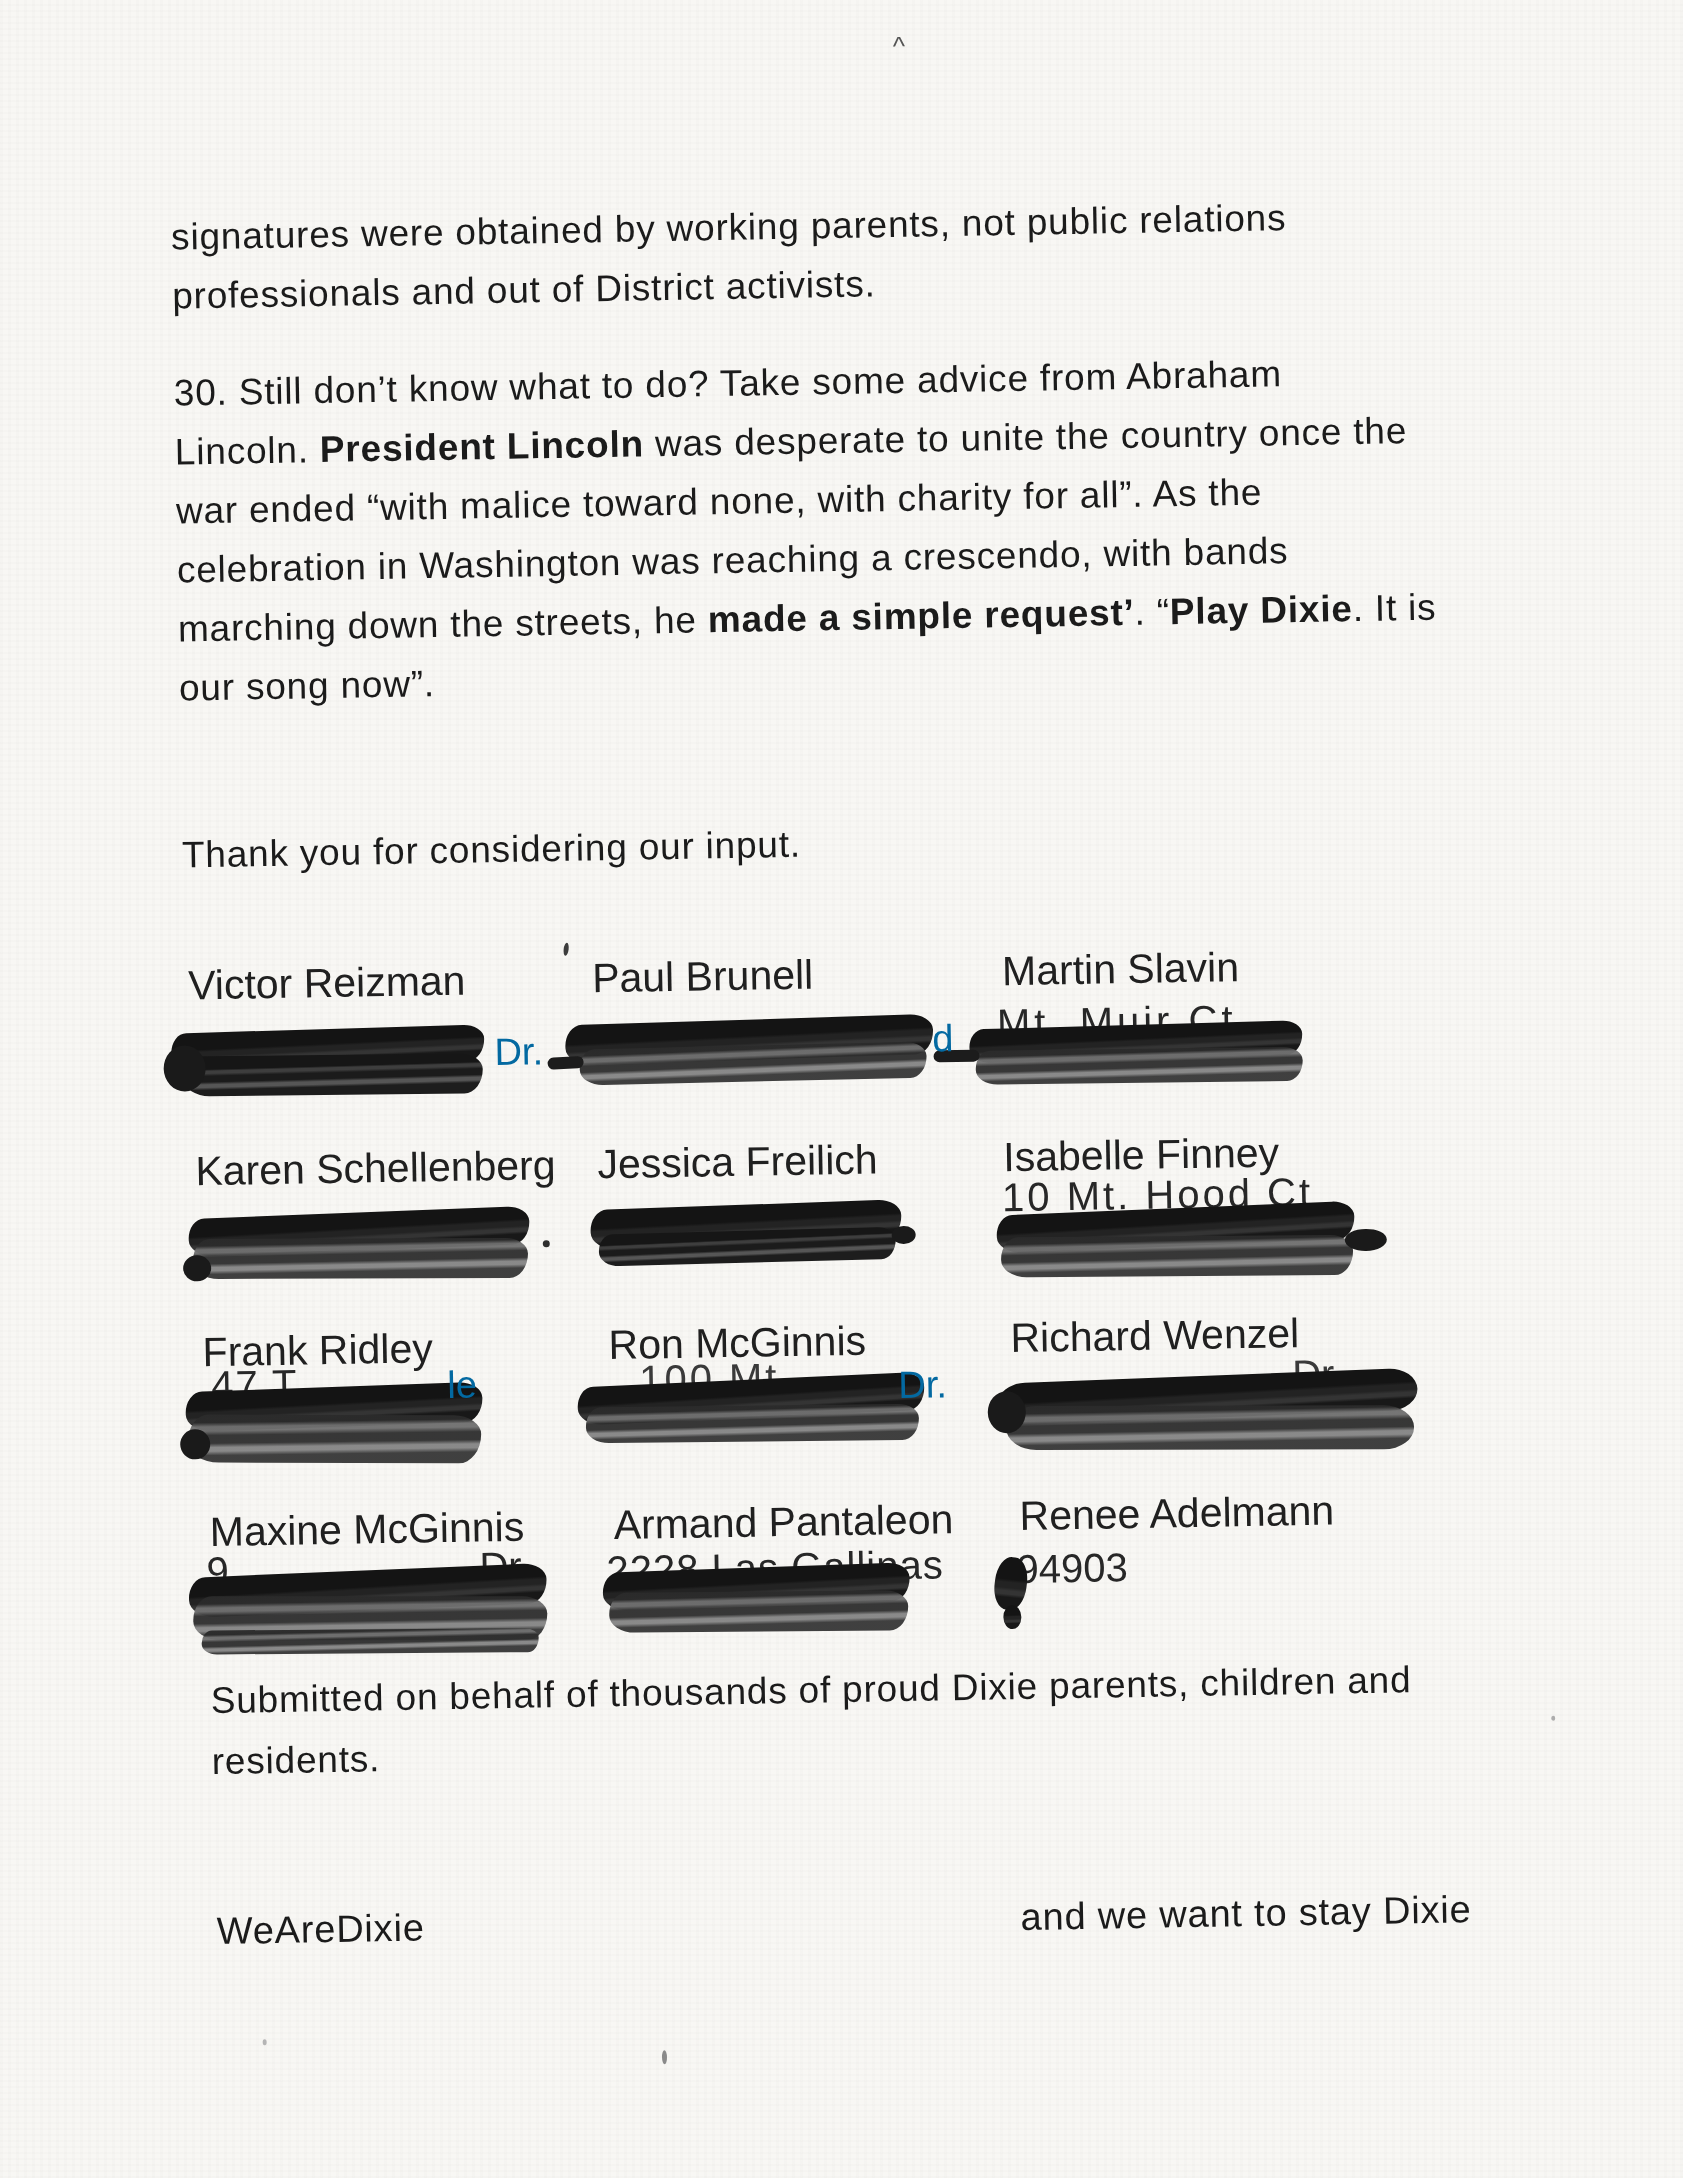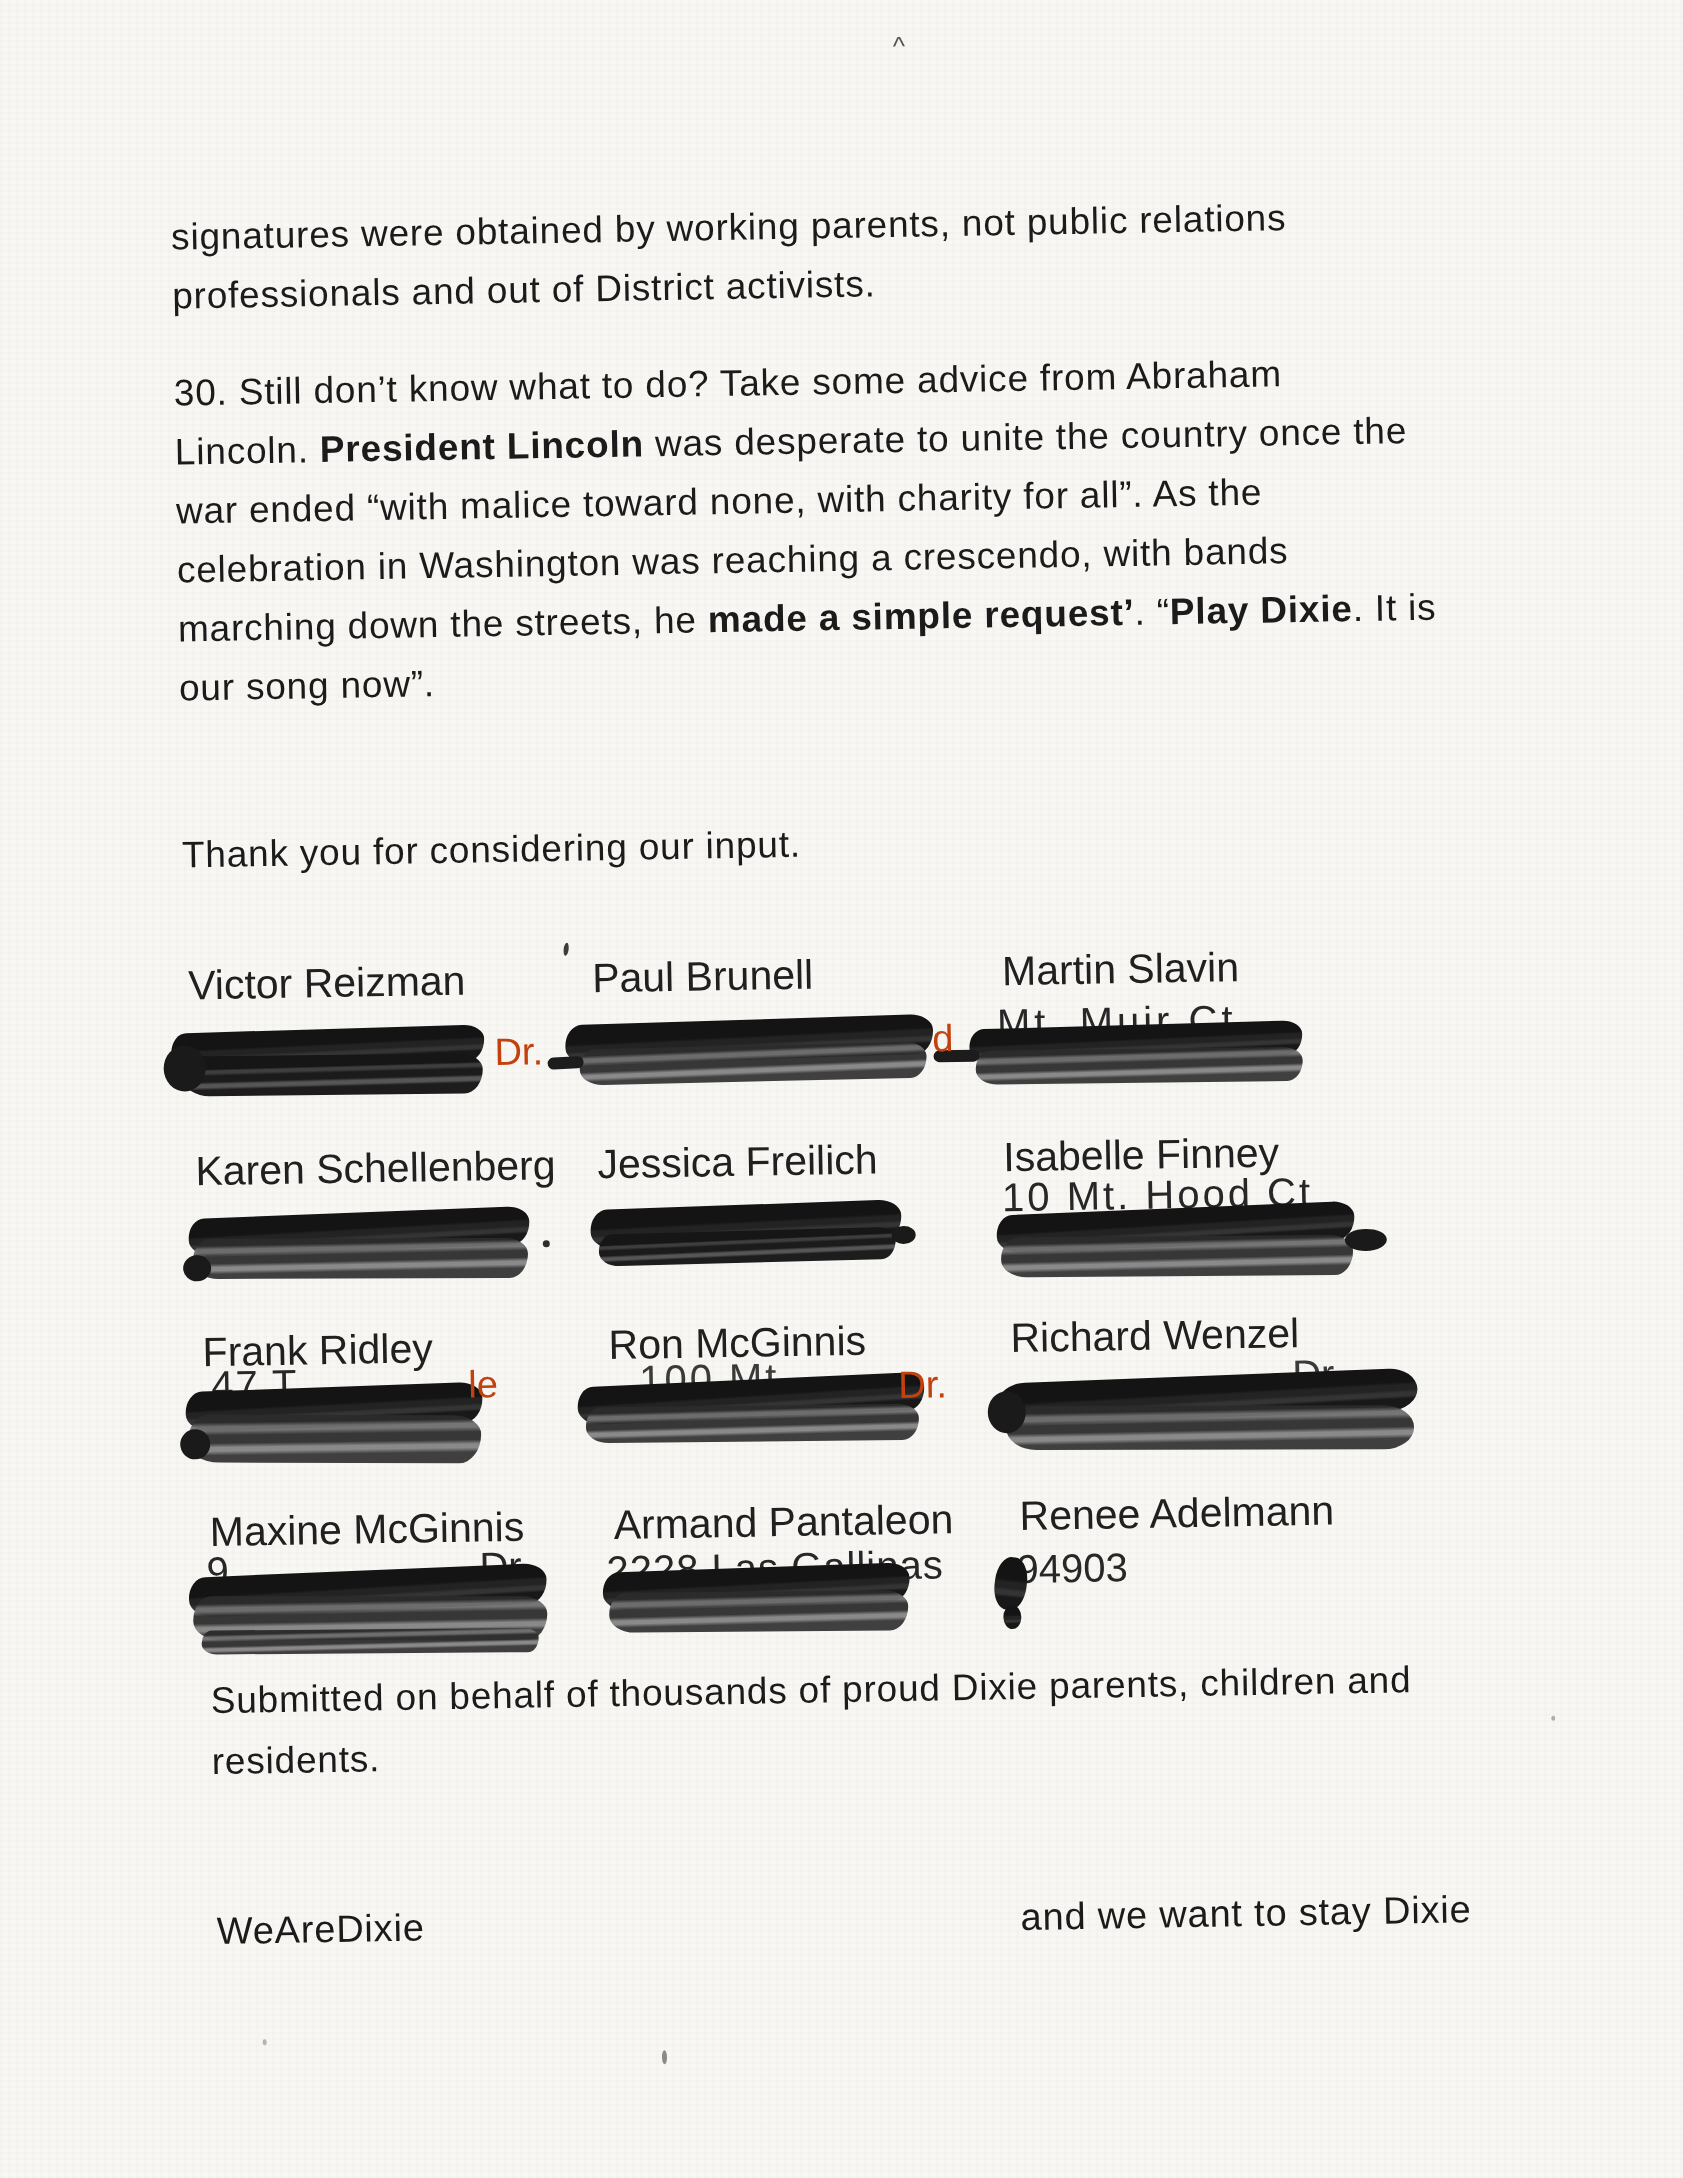--- a/index.html
+++ b/index.html
@@ -17,21 +17,21 @@
   .b{font-weight:bold;}
   .submitted{line-height:61px;}
   .submitted .line{height:61px;}
   .footer-line{position:absolute;font-size:38px;white-space:nowrap;letter-spacing:0.8px;}
 
   
   .name{position:absolute;font-size:41px;line-height:48px;white-space:nowrap;color:#202020;}
 
   
   .peek{position:absolute;font-size:40px;line-height:48px;white-space:nowrap;color:#272727;z-index:1;}
-  .peek.clear{z-index:6;font-size:38px;color:#c2410c;}
+  .peek.clear{z-index:6;font-size:38px;color:#0369a1;}
   .peek.faint{color:#3a3a3a;}
 
   
   .blob{position:absolute;z-index:3;}
   .st{position:absolute;display:block;
       background:linear-gradient(179deg,#161616 0 30%,#3e3e3e 34% 39%,#1b1b1b 45% 58%,#565656 64% 70%,#1d1d1d 76% 100%);
       border-radius:24px 32px 26px 36px/30px 22px 34px 24px;}
   .st.dark{background:linear-gradient(179deg,#141414 0 42%,#232323 48% 58%,#343434 64% 70%,#181818 76% 100%);}
   .st.streak{background:linear-gradient(179deg,#2b2b2b 0 16%,#707070 24% 31%,#2f2f2f 40% 55%,#858585 63% 70%,#383838 78% 100%);opacity:.96;}
   .st.tail{background:#1c1c1c;border-radius:10px;}
@@ -169,21 +169,21 @@
       <div class="blob b-isabelle" style="left:994px;top:1228px;width:362px;height:69px">
         <i class="st dark s1"></i>
         <i class="st streak s2"></i>
         <i class="st bump s3"></i>
       </div>
     </div>
 
     <div>
       <div class="name" style="left:198px;top:1331px">Frank Ridley</div>
       <div class="peek" style="left:206px;top:1364px;letter-spacing:2px">47 T</div>
-      <div class="peek clear" style="left:463px;top:1368px">le</div>
+      <div class="peek clear" style="left:442px;top:1368px">le</div>
       <div class="blob b-frank" style="left:180px;top:1390px;width:301px;height:83px">
         <i class="st dark s1"></i>
         <i class="st streak s2"></i>
         <i class="st bump s3"></i>
       </div>
     </div>
 
     <div>
       <div class="name" style="left:604px;top:1331px">Ron McGinnis</div>
       <div class="peek faint" style="left:634px;top:1366px;letter-spacing:3px">100 Mt</div>

